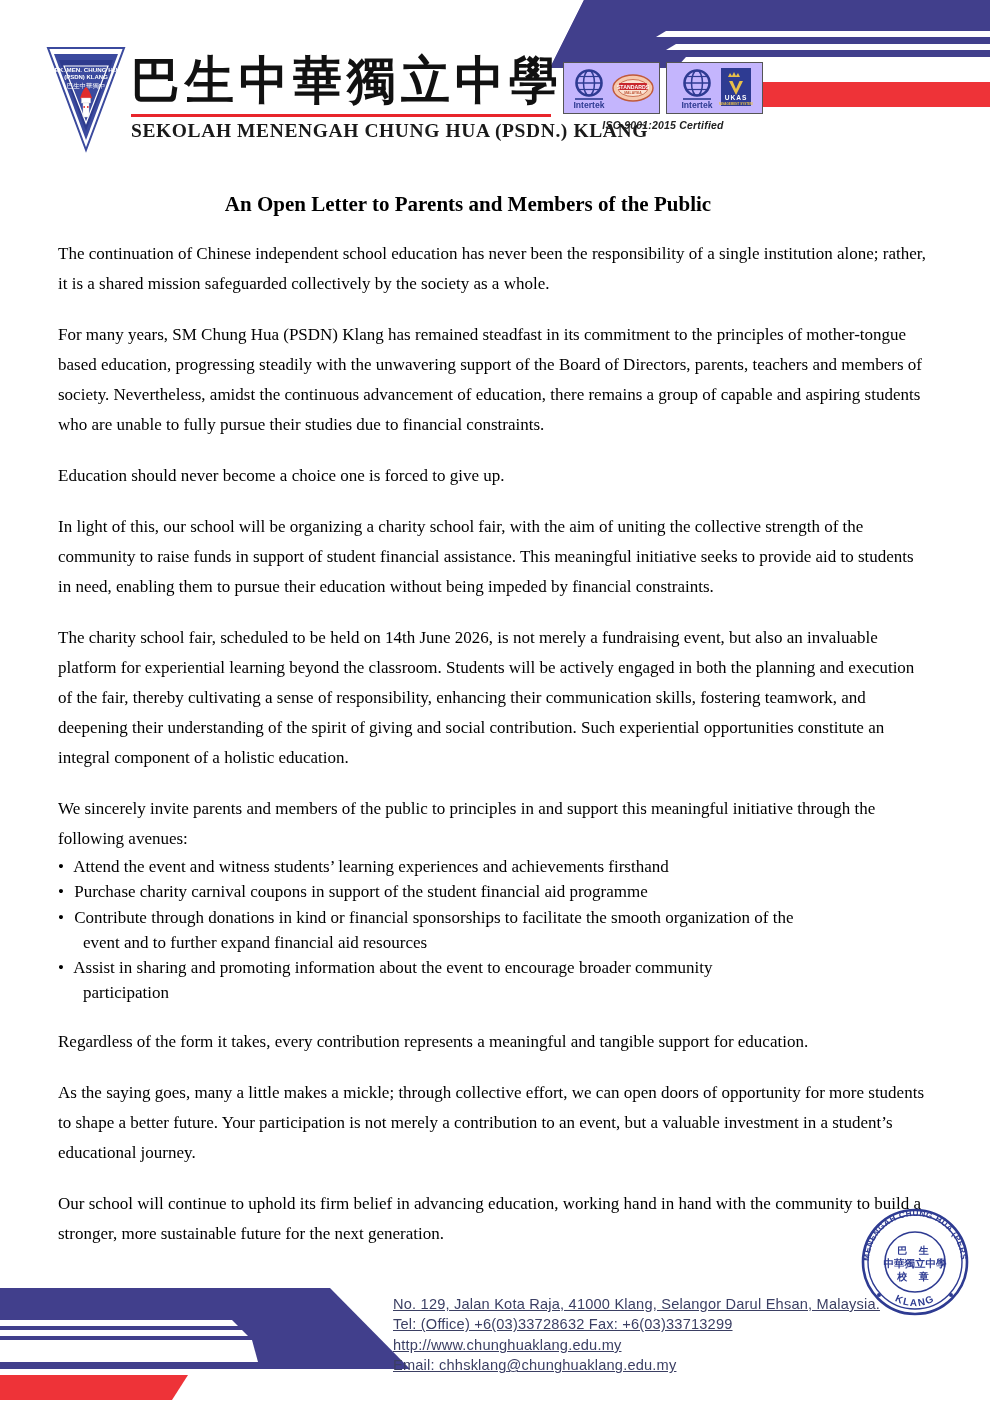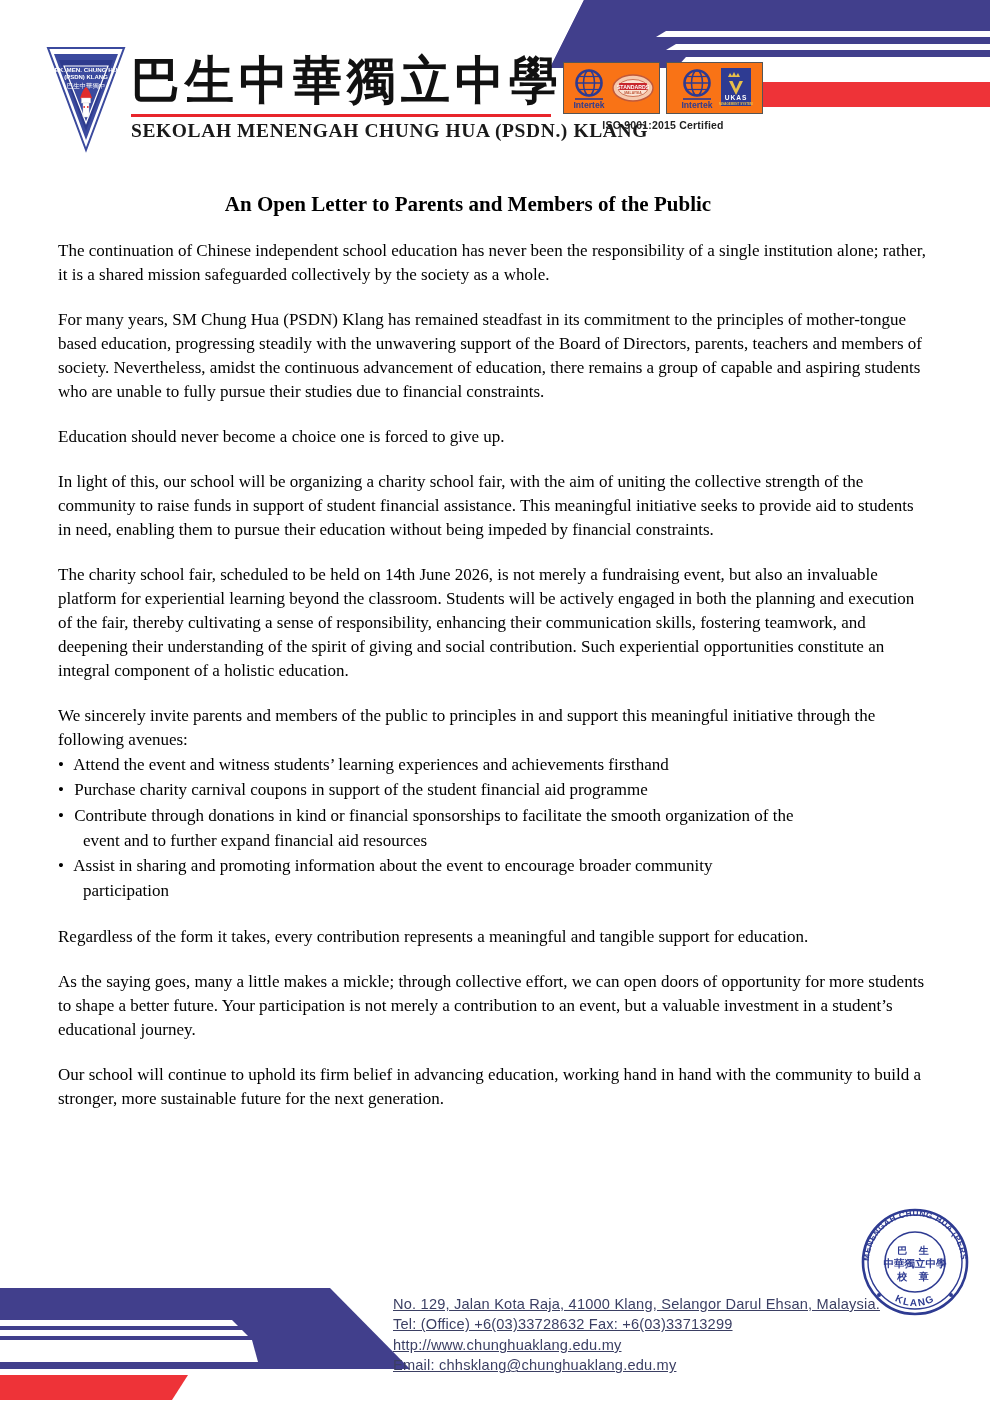--- a/index.html
+++ b/index.html
@@ -75,54 +75,55 @@
     width: 200px;
   }
   .cert-row {
     display: flex;
     gap: 6px;
   }
   .cert-box {
     width: 99px;
     height: 52px;
     border: 1px solid #555;
-    background: #f97316;
+    background: #c4b5fd;
     display: flex;
     align-items: center;
     justify-content: center;
     gap: 2px;
     box-sizing: border-box;
   }
   .iso-text {
     text-align: center;
     font-family: "Liberation Sans", sans-serif;
     font-size: 10.5px;
     font-weight: 700;
     color: #222;
     margin-top: 5px;
     letter-spacing: 0.2px;
+    font-style: italic;
   }
 
   
   .doc {
     position: absolute;
     left: 58px;
     top: 193px;
     width: 872px;
   }
   .doc-title {
     text-align: center;
     font-size: 21px;
     line-height: 22px;
     margin: 0 0 24px 0;
     padding-right: 52px;
   }
   .para {
     font-size: 17px;
-    line-height: 24px;
+    line-height: 30px;
     margin: 0 4px 21px 0;
     text-align: left;
   }
   .para.tight { margin-bottom: 0; }
   .bullets {
     list-style: none;
     margin: 0 0 21px 0;
     padding: 0;
   }
   .bullets li {

